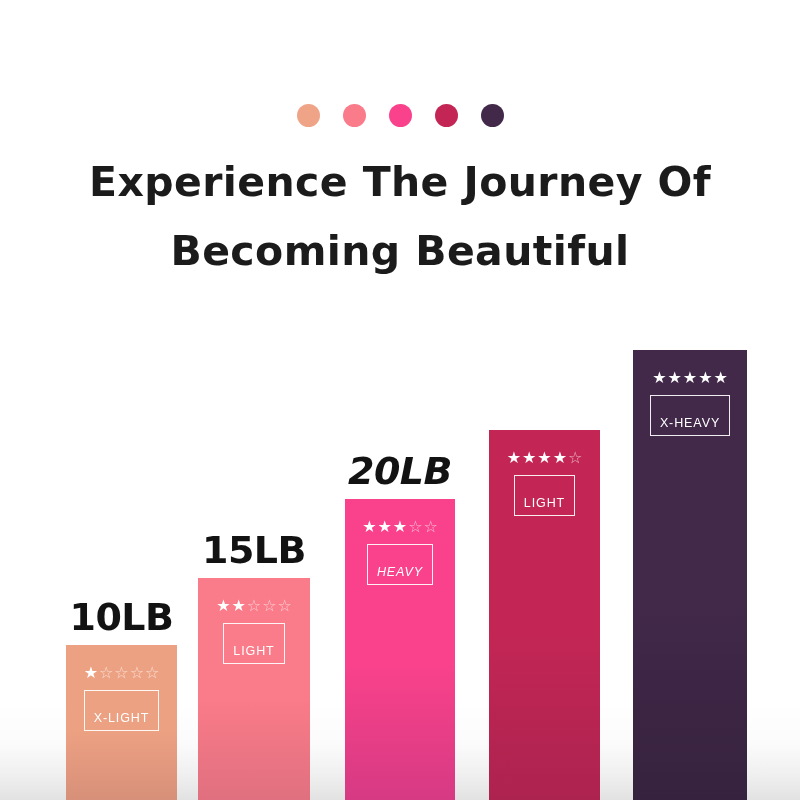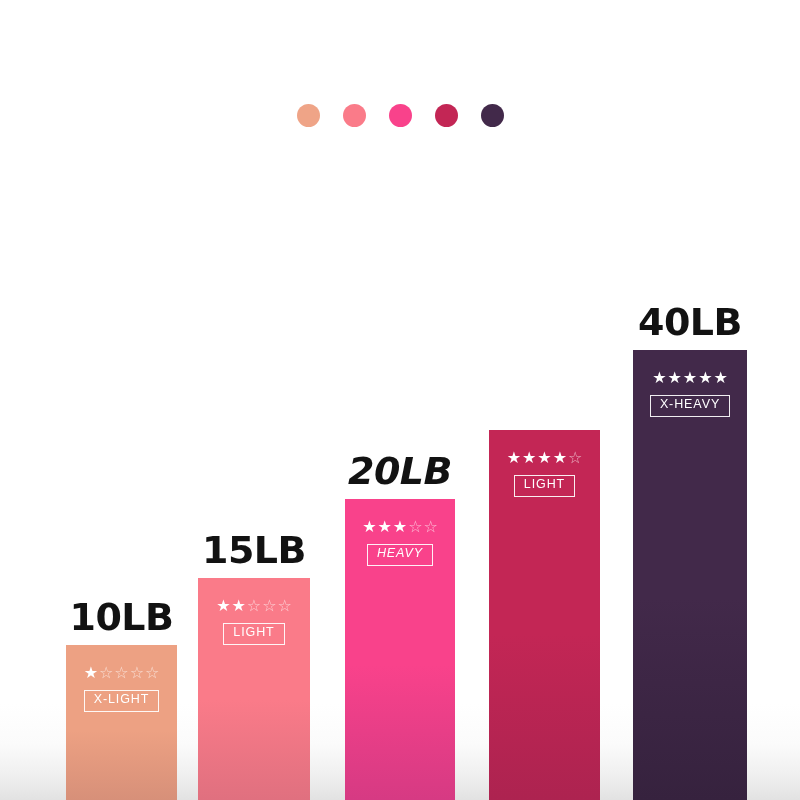--- a/index.html
+++ b/index.html
@@ -121,39 +121,43 @@
   }
   .star.empty {
     opacity: 0.62;
   }
   .level-tag {
     border: 1.6px solid rgba(255,255,255,0.92);
     color: #ffffff;
     font-size: 12.5px;
     line-height: 13px;
     letter-spacing: 0.9px;
-    padding: 2px 9px 5px 9px;
+    padding: 21px 9px 5px 9px;
     font-family: "Liberation Sans", sans-serif;
     white-space: nowrap;
     text-align: right;
   }
 </style>
 </head>
 <body>
 
 <div class="poster">
 
   <div class="dot-row">
       <span class="dot" style="background: rgb(239, 164, 135);"></span>
       <span class="dot" style="background: rgb(250, 123, 137);"></span>
       <span class="dot" style="background: rgb(249, 66, 139);"></span>
       <span class="dot" style="background: rgb(195, 38, 85);"></span>
       <span class="dot" style="background: rgb(66, 41, 74);"></span>
     </div>
 
+  <div class="headline">
+    <span class="line">Experience The Journey Of</span>
+    <span class="line">Becoming Beautiful</span>
+  </div>
 
   <div class="chart">
       <div class="bar-group" style="left: 54px; width: 111px; height: 155px; margin-left: 12px;">
         <div class="bar" style="background: linear-gradient(rgb(237, 161, 131) 0%, rgb(237, 161, 131) 55%, rgb(215, 144, 121) 100%);">
           <div class="bar-value">10LB</div>
           <div class="bar-inner">
             <div class="stars">
               <span class="star">★</span>
               <span class="star empty">☆</span>
               <span class="star empty">☆</span>
@@ -203,21 +207,20 @@
               <span class="star">★</span>
               <span class="star">★</span>
               <span class="star empty">☆</span>
             </div>
             <div class="level-tag">LIGHT</div>
           </div>
         </div>
       </div>
       <div class="bar-group" style="left: 633px; width: 114px; height: 450px;">
         <div class="bar" style="background: linear-gradient(rgb(66, 41, 74) 0%, rgb(66, 41, 74) 55%, rgb(54, 34, 62) 100%);">
-          <div class="bar-value">40LB</div>
           <div class="bar-inner">
             <div class="stars">
               <span class="star">★</span>
               <span class="star">★</span>
               <span class="star">★</span>
               <span class="star">★</span>
               <span class="star">★</span>
             </div>
             <div class="level-tag">X-HEAVY</div>
           </div>

